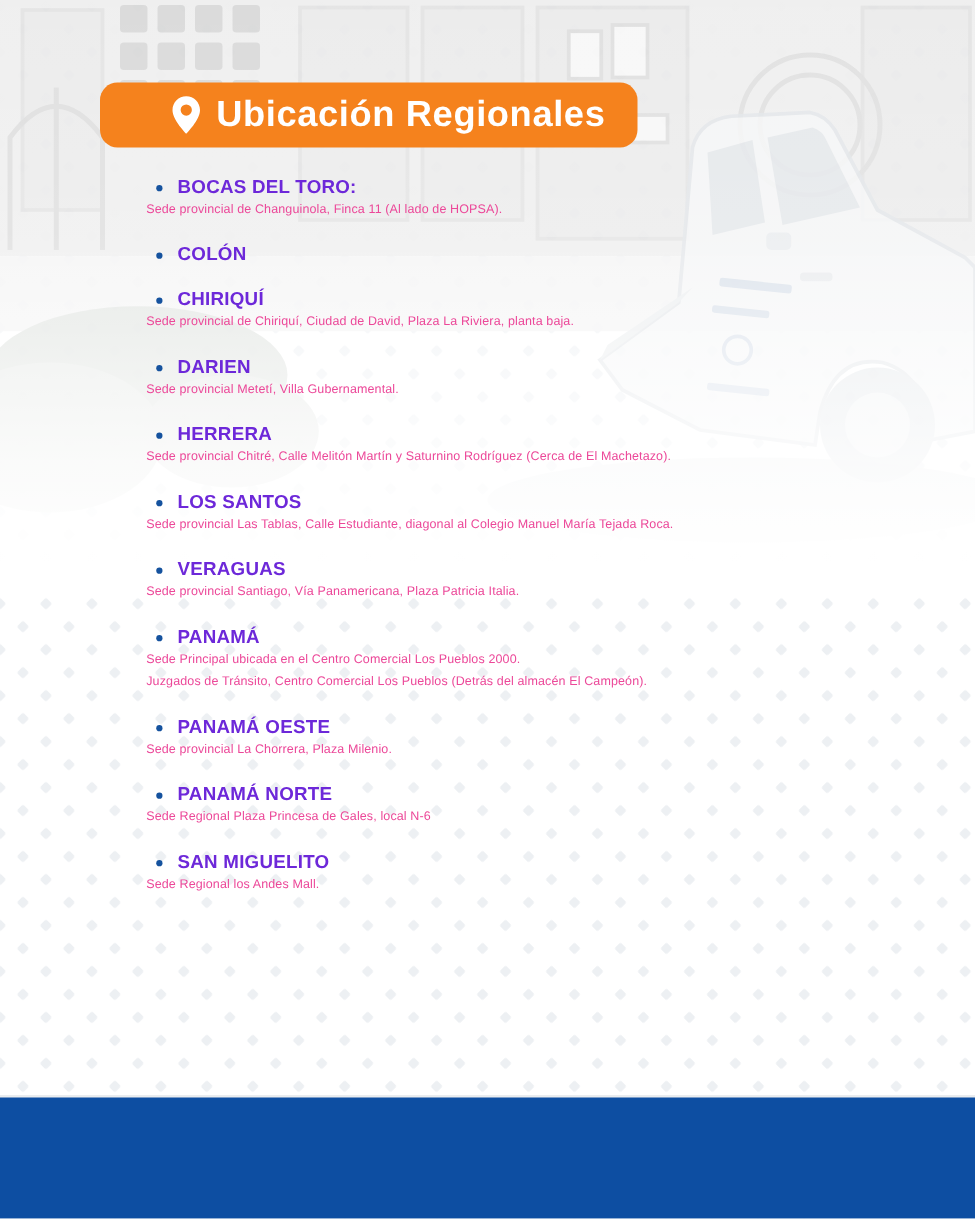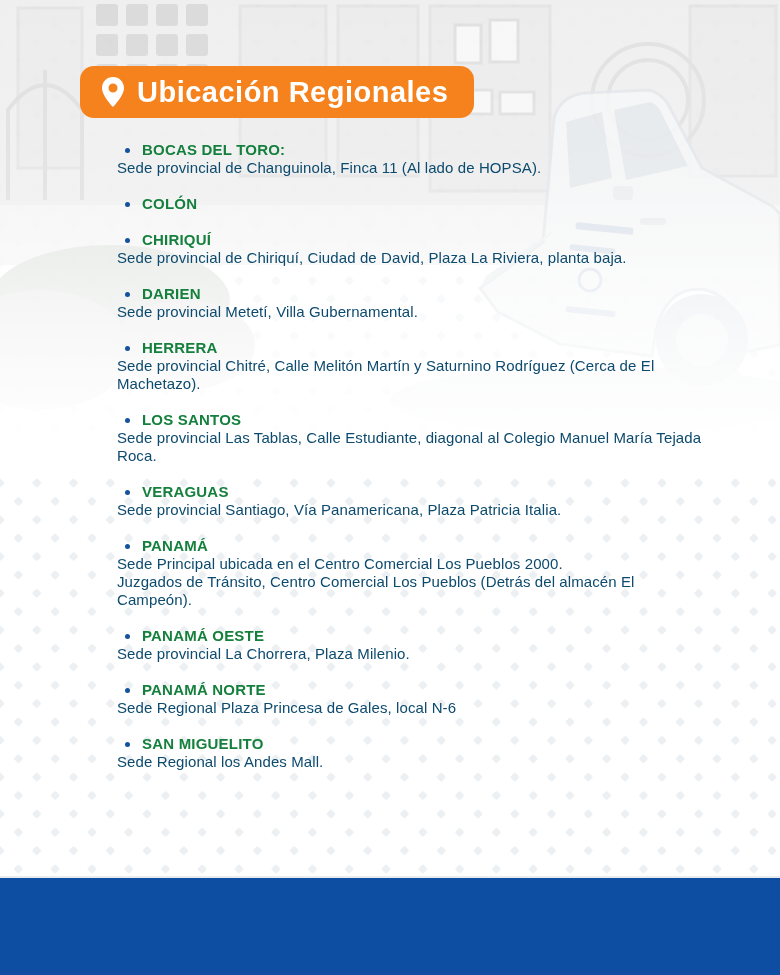--- a/index.html
+++ b/index.html
@@ -50,20 +50,21 @@
     position: absolute;
     left: 80px;
     top: 66px;
     width: 394px;
     height: 52px;
     background: #F5821D;
     border-radius: 14px;
     display: flex;
     align-items: center;
     z-index: 3;
+    padding-left: 36px;
   }
   .banner .pin {
     width: 24px;
     height: 32px;
     margin-left: 21px;
     flex: 0 0 auto;
   }
   .banner-title {
     color: #ffffff;
     font-size: 29px;
@@ -89,29 +90,29 @@
   }
   .loc-bullet {
     width: 5px;
     height: 5px;
     border-radius: 50%;
     background: #15529E;
     margin-right: 12px;
     flex: 0 0 auto;
   }
   .loc-name {
-    color: #15803d;
+    color: #6d28d9;
     font-size: 15px;
     font-weight: 700;
     line-height: 18px;
     letter-spacing: 0.2px;
   }
   .loc-line {
-    color: #0c4a6e;
-    font-size: 15px;
+    color: #ec4899;
+    font-size: 10px;
     line-height: 18px;
     letter-spacing: 0.1px;
   }
   
   .footer-bar {
     position: absolute;
     left: 0;
     bottom: 0;
     width: 780px;
     height: 97px;

